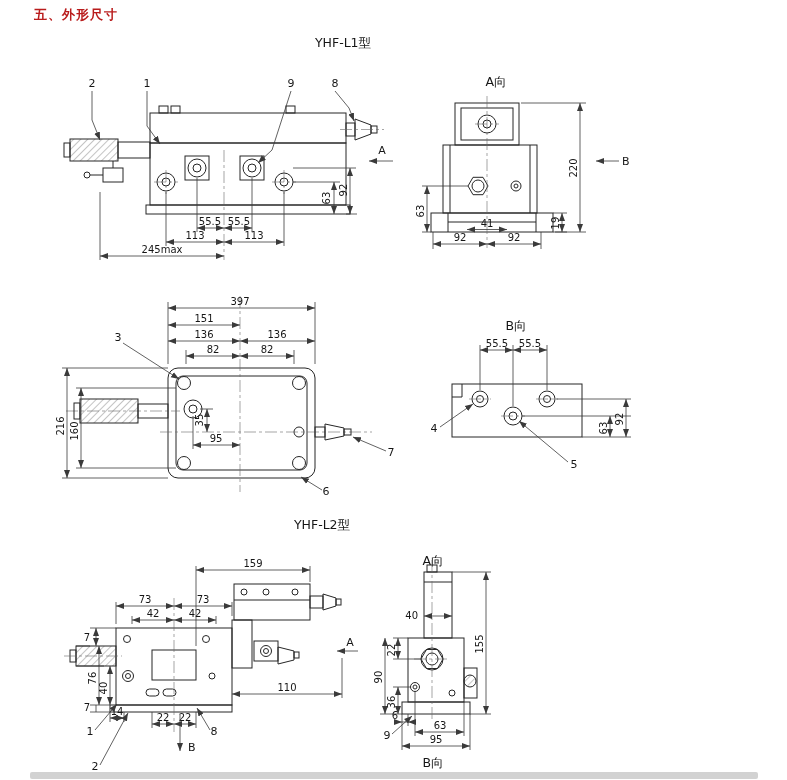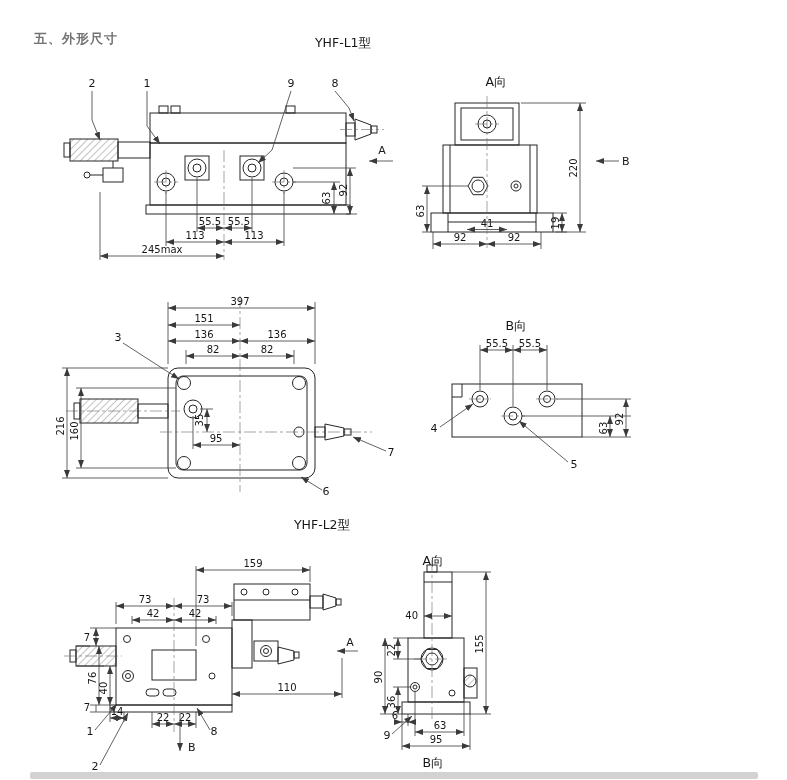--- a/index.html
+++ b/index.html
@@ -5,23 +5,22 @@
   html,body{margin:0;padding:0;background:#ffffff;}
   .page{
     position:relative;
     width:787px;height:780px;
     background:#ffffff;
     overflow:hidden;
     font-family:"DejaVu Sans","Liberation Sans",sans-serif;
   }
   .heading{
     position:absolute;left:34px;top:6px;
-    font-size:13px;font-weight:bold;color:#737373;
+    font-size:13px;font-weight:bold;color:#b91c1c;
     letter-spacing:1px;
-    margin-top:24px;
   }
   svg{position:absolute;left:0;top:0;}
   svg text{font-family:"DejaVu Sans","Liberation Sans",sans-serif;font-size:10px;fill:#161616;}
   svg text.pt{font-size:11px;}
   svg text.vt{font-size:12.5px;}
   .b{stroke:#262626;stroke-width:1;fill:none;}
   .bh{stroke:#262626;stroke-width:1;fill:url(#h);}
   .d{stroke:#3a3a3a;stroke-width:0.8;fill:none;}
   .ld{stroke:#3a3a3a;stroke-width:0.8;fill:none;}
   .cl{stroke:#6a6a6a;stroke-width:0.6;fill:none;stroke-dasharray:12 3 3 3;}

